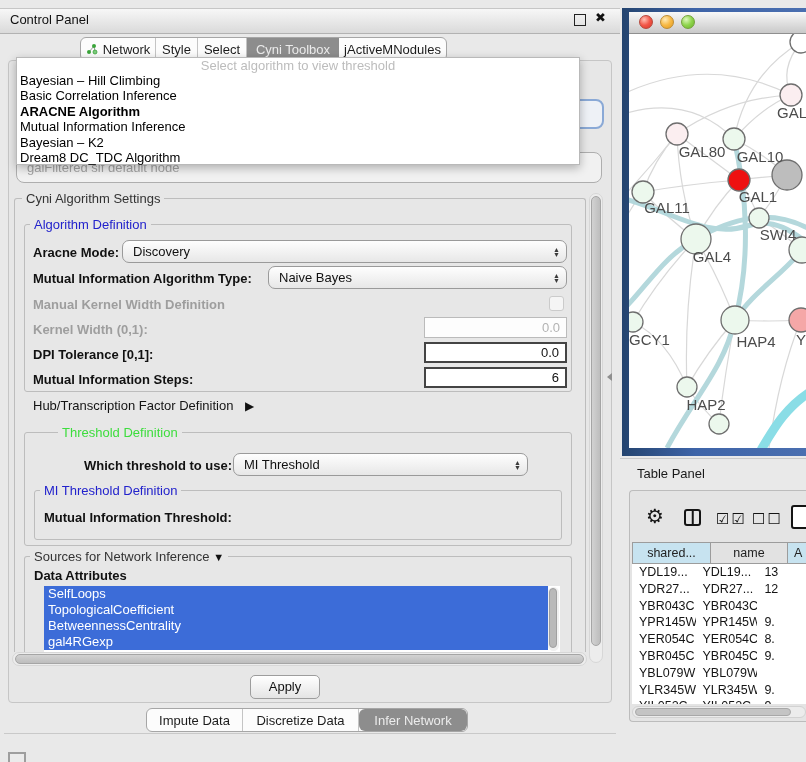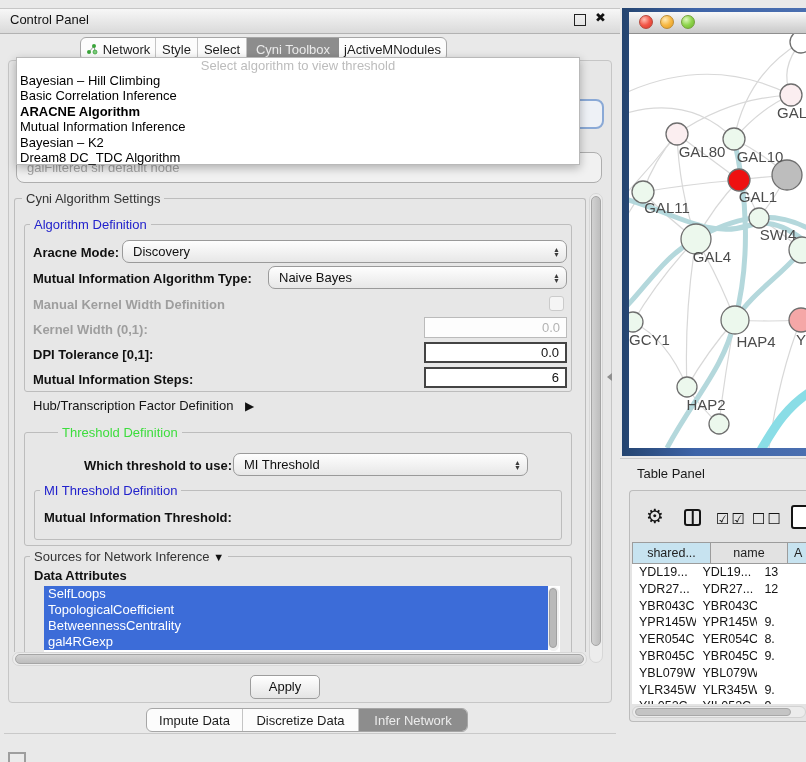--- a/index.html
+++ b/index.html
@@ -269,21 +269,21 @@
 
   <div class="abs" id="apply-btn">Apply</div>
 
   <div class="abs" id="bottom-tabstrip">
     <div class="tab" style="width:96px;">
       <span>Impute Data</span>
     </div>
     <div class="tab" style="width:116px;">
       <span>Discretize Data</span>
     </div>
-    <div class="tab selected" style="width:108px;">
+    <div class="tab selected" style="width:108px;border-radius:6px;">
       <span>Infer Network</span>
     </div>
   </div>
   <div class="abs" id="cp-bottom-edge"></div>
 
   <div class="abs" id="splitter-handle"></div>
 
   <div class="abs" id="net-window"></div>
   <div class="abs" id="net-titlebar"></div>
   <div class="traffic" id="light-red"></div>

